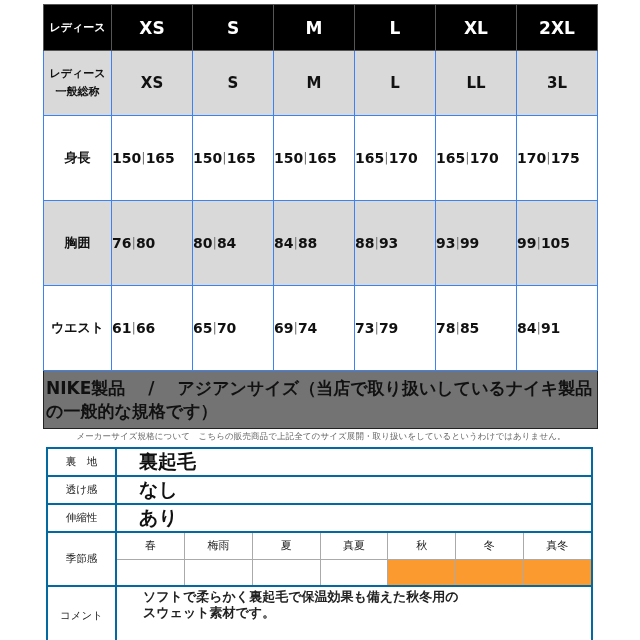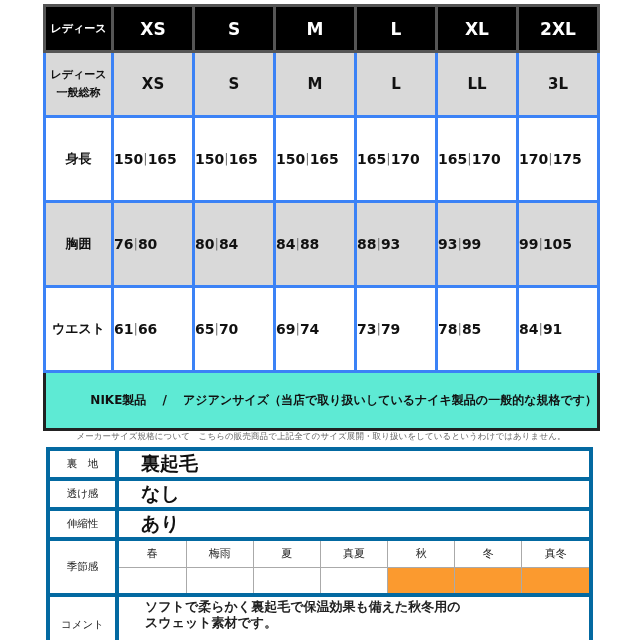--- a/index.html
+++ b/index.html
@@ -5,51 +5,51 @@
   * { box-sizing: border-box; margin: 0; padding: 0; }
   html, body { width: 640px; height: 640px; background: #ffffff; overflow: hidden; }
   body { position: relative; font-family: "DejaVu Sans", "Liberation Sans", sans-serif; color: #111; }
 
   
   .size-table {
     position: absolute; left: 43px; top: 4px; width: 554px;
     border-collapse: collapse; table-layout: fixed;
   }
   .size-table td {
-    border: 3px solid #3b82f6; text-align: center; vertical-align: middle;
+    border: 1px solid #3b82f6; text-align: center; vertical-align: middle;
     font-weight: bold; padding: 0;
   }
   .size-table col.label-col { width: 68px; }
   .size-table col.size-col { width: 81px; }
   .row-head td { background: #000; color: #fff; height: 46px; font-size: 17px; border-color: #555; }
   .row-head td.rlabel { font-size: 11px; font-weight: bold; }
   .row-alt td { background: #d9d9d9; height: 65px; font-size: 15px; }
   .row-alt td.rlabel { font-size: 11px; line-height: 18px; }
   .row-white td { background: #fff; }
   .row-gray td { background: #d9d9d9; }
   .row-meas td { height: 85px; font-size: 14px; }
   .row-meas td.rlabel { font-size: 13px; }
   .range { display: flex; flex-direction: row; align-items: center; line-height: 26px; }
   .range .bar { color: #777; font-weight: normal; font-size: 13px; }
   .row-notice td {
-    height: 58px; text-align: right; font-size: 12px; padding-left: 2px;
-    background: #5eead4; border-color: #222;
+    height: 58px; text-align: left; font-size: 17px; padding-left: 2px;
+    background: #737373; border-color: #222;
   }
 
   .maker-note {
     position: absolute; left: 1px; width: 640px; top: 431px;
     text-align: center; font-size: 8.5px; color: #666; letter-spacing: 0.1px;
   }
 
   
   .mat-table {
     position: absolute; left: 46px; top: 447px; width: 547px;
     border-collapse: collapse; table-layout: fixed;
   }
-  .mat-table td { border: 4px solid #0369a1; padding: 0; vertical-align: middle; }
+  .mat-table td { border: 2px solid #0369a1; padding: 0; vertical-align: middle; }
   .mat-table col.mlabel { width: 69px; }
   .mat-label { text-align: center; font-size: 10.5px; color: #222; }
   .mat-value { font-size: 19px; font-weight: bold; padding-left: 22px !important; color: #111; }
   .r-short td { height: 27px; }
   .season-wrap { padding: 0 !important; }
   .season-grid { width: 100%; border-collapse: collapse; table-layout: fixed; }
   .season-grid td { border: 1px solid #aaa; text-align: center; font-size: 11px; height: 26px; color: #222; }
   .season-grid tr:first-child td { border-top: none; }
   .season-grid tr:last-child td { border-bottom: none; }
   .season-grid td:first-child { border-left: none; }

